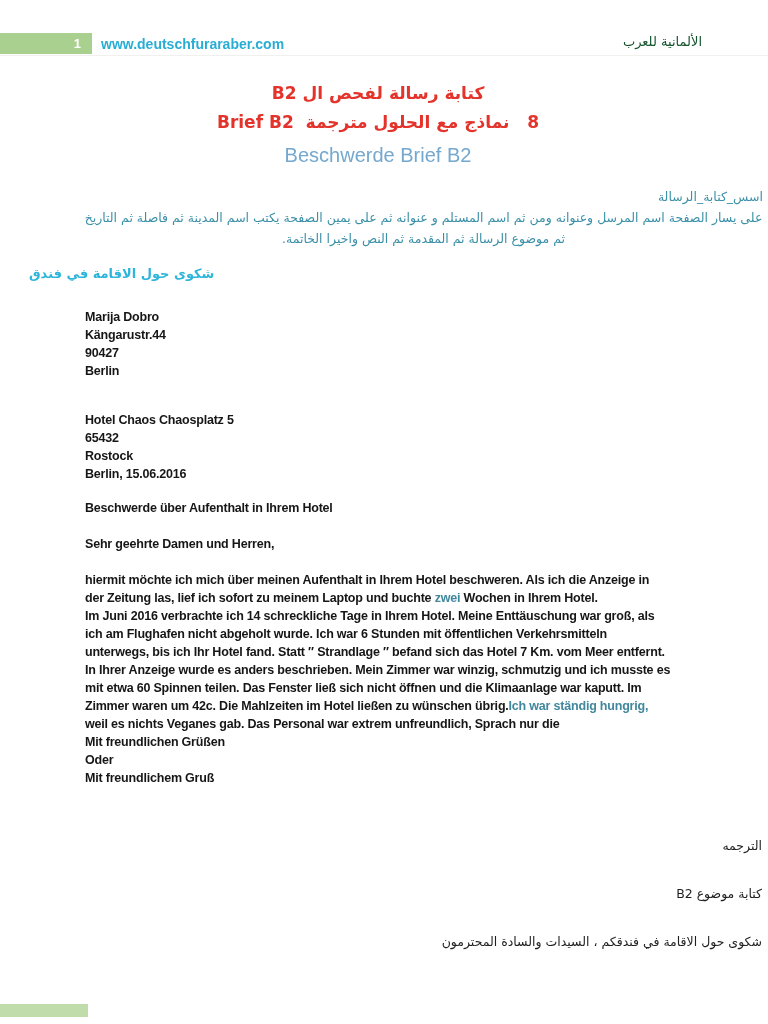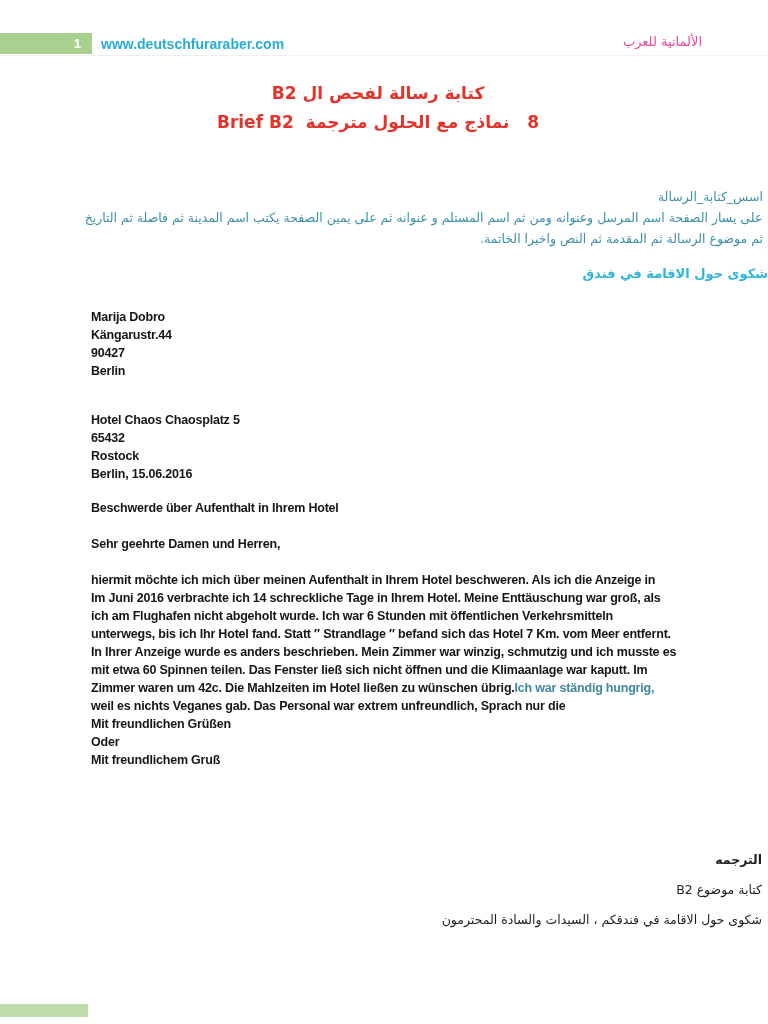--- a/index.html
+++ b/index.html
@@ -17,70 +17,71 @@
     background:#a9d08e; box-sizing:border-box; padding-right:11px;
     color:#ffffff; font:700 13px/21px "Liberation Sans", sans-serif; text-align:right;
   }
   .site-link {
     position:absolute; left:101px; top:1px;
     color:#29add5; font:700 14px/20px "Liberation Sans", sans-serif;
     text-decoration:none; cursor:pointer;
   }
   .brand-ar {
     position:absolute; right:66px; top:-2px;
-    color:#ec4899; font:400 13px/22px "DejaVu Sans", sans-serif;
+    color:#14532d; font:400 13px/22px "DejaVu Sans", sans-serif;
   }
 
   
   .title-block { position:absolute; top:80px; left:0; right:12px; text-align:center; }
   .t1 { color:#e3332a; font:700 17px/27px "DejaVu Sans", sans-serif; white-space:pre-wrap; }
   .t2 { color:#e3332a; font:700 17px/30px "DejaVu Sans", sans-serif; white-space:pre-wrap; }
   .t3 { color:#74a8cf; font:400 20px/30px "Liberation Sans", sans-serif; margin-top:3px; }
 
   
   .intro { position:absolute; top:186px; left:84px; right:5px; direction:rtl;
            color:#3b90a8; font:400 12.5px/21px "DejaVu Sans", sans-serif; }
   .intro-heading { text-align:right; }
   .intro-line1 { text-align:center; }
-  .intro-line2 { text-align:right; }
-  .subject-cyan { position:absolute; top:264px; left:0; right:0; text-align:right;
+  .intro-line2 { text-align:center; }
+  .subject-cyan { position:absolute; top:264px; left:0; right:0; text-align:left;
                   direction:rtl; color:#2db5da; font:700 13px/20px "DejaVu Sans", sans-serif;padding-left:29px; }
 
   
-  .letter { position:absolute; top:308px; left:91px; right:10px;
+  .letter { position:absolute; top:308px; left:85px; right:10px;
             color:#161616; font:700 12.5px/18px "Liberation Sans", sans-serif;
             letter-spacing:-0.2px; white-space:nowrap; }
   .sp31 { height:31px; } .sp16 { height:16px; } .sp18 { height:18px; }
   .teal { color:#41889e; }
 
   
   .translation { position:absolute; top:838px; left:89px; right:6px; direction:rtl;
                  text-align:right; color:#1f1f1f; font:400 12.5px/16px "DejaVu Sans", sans-serif; }
-  .tr-item { margin-top:14px; }
-  .tr-item:first-child { margin-top:14px;font-weight:bold; }
+  .tr-item { margin-top:32px; }
+  .tr-item:first-child { margin-top:0; }
 
   .footer-bar { position:absolute; left:0; top:1004px; width:88px; height:13px;
                 background:#a9d08e; opacity:.75; }
 </style>
 </head>
 <body>
 
 <div class="page">
 
   <div class="header-row">
     <div class="pagenum-bar">
       <span>1</span>
     </div>
     <a class="site-link">www.deutschfuraraber.com</a>
     <div class="brand-ar" dir="rtl">الألمانية للعرب</div>
   </div>
 
   <div class="title-block">
     <div class="t1" dir="rtl">كتابة رسالة لفحص ال B2</div>
     <div class="t2" dir="rtl">8   نماذج مع الحلول مترجمة  Brief B2</div>
+    <div class="t3">Beschwerde Brief B2</div>
   </div>
 
   <div class="intro">
     <div class="intro-heading">اسس_كتابة_الرسالة</div>
     <div class="intro-line1">على يسار الصفحة اسم المرسل وعنوانه ومن ثم اسم المستلم و عنوانه ثم على يمين الصفحة يكتب اسم المدينة ثم فاصلة ثم التاريخ</div>
     <div class="intro-line2">ثم موضوع الرسالة ثم المقدمة ثم النص واخيرا الخاتمة.</div>
   </div>
 
   <div class="subject-cyan">شكوى حول الاقامة في فندق</div>
 
@@ -101,20 +102,21 @@
 
     <div>Beschwerde über Aufenthalt in Ihrem Hotel</div>
 
     <div class="sp18"></div>
 
     <div>Sehr geehrte Damen und Herren,</div>
 
     <div class="sp18"></div>
 
     <div>hiermit möchte ich mich über meinen Aufenthalt in Ihrem Hotel beschweren. Als ich die Anzeige in</div>
+    <div><span>der Zeitung las, lief ich sofort zu meinem Laptop und buchte </span><span class="teal">zwei</span><span> Wochen in Ihrem Hotel.</span></div>
     <div>Im Juni 2016 verbrachte ich 14 schreckliche Tage in Ihrem Hotel. Meine Enttäuschung war groß, als</div>
     <div>ich am Flughafen nicht abgeholt wurde. Ich war 6 Stunden mit öffentlichen Verkehrsmitteln</div>
     <div>unterwegs, bis ich Ihr Hotel fand. Statt ″ Strandlage ″ befand sich das Hotel 7 Km. vom Meer entfernt.</div>
     <div>In Ihrer Anzeige wurde es anders beschrieben. Mein Zimmer war winzig, schmutzig und ich musste es</div>
     <div>mit etwa 60 Spinnen teilen. Das Fenster ließ sich nicht öffnen und die Klimaanlage war kaputt. Im</div>
     <div><span>Zimmer waren um 42c. Die Mahlzeiten im Hotel ließen zu wünschen übrig.</span><span class="teal">Ich war ständig hungrig,</span></div>
     <div>weil es nichts Veganes gab. Das Personal war extrem unfreundlich, Sprach nur die</div>
 
     <div>Mit freundlichen Grüßen</div>
     <div>Oder</div>

